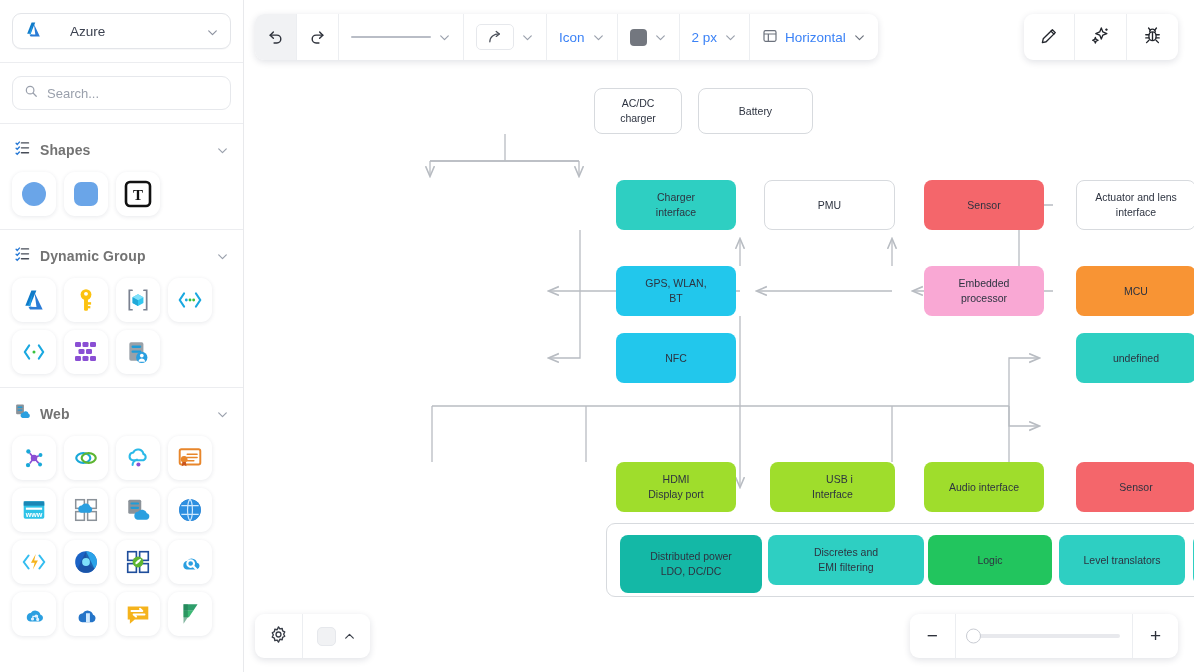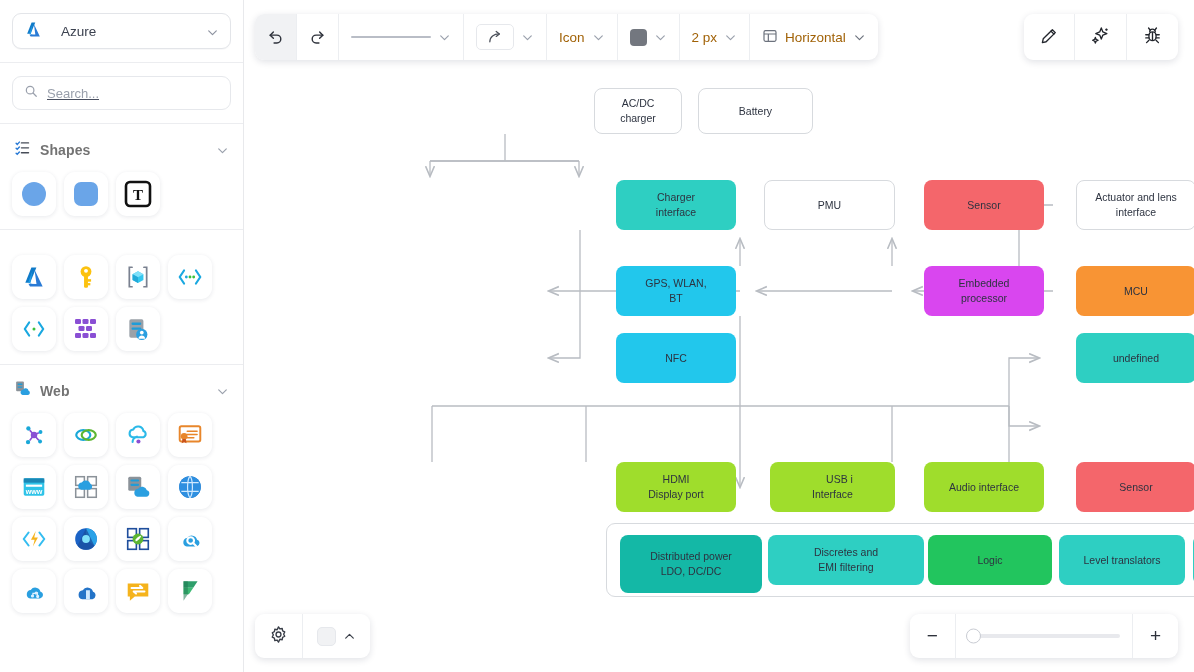--- a/index.html
+++ b/index.html
@@ -18,32 +18,32 @@
     border-right: 1px solid #e8e9ec;
     display: flex; flex-direction: column;
     overflow: hidden;
   }
   .side-block { padding: 13px 12px; }
   .side-sep { border-bottom: 1px solid #ecedf0; }
 
   .lib-select {
     height: 36px; border: 1px solid #e3e5e9; border-radius: 9px;
     background: #fff; display: flex; align-items: center;
-    padding: 0 11px; gap: 18px; cursor: pointer;
+    padding: 0 11px; gap: 27px; cursor: pointer;
     box-shadow: 0 1px 1px rgba(20,30,60,.03);
   }
   .lib-select .lbl { font-size: 13.5px; color: #3c4250; flex: 1; }
 
   .search-box {
     height: 34px; border: 1px solid #e6e8ec; border-radius: 9px;
     background: #fff; display: flex; align-items: center; padding: 0 11px; gap: 9px;
   }
   .search-box input {
     border: 0; outline: 0; font-size: 13px; color: #4a5060;
-    font-family: "Liberation Sans", sans-serif; background: transparent; width: 100%; text-decoration: underline;
+    font-family: "Liberation Sans", sans-serif; background: transparent; width: 100%;
   }
   .search-box input::placeholder { color: #9aa0ac; }
 
   .sec-head { display: flex; align-items: center; gap: 9px; padding: 2px 2px 0 2px; }
   .sec-head .title { font-size: 14px; font-weight: bold; color: #737373; flex: 1; letter-spacing: .1px;}
   .chev { width: 13px; height: 13px; flex: none; }
 
   .tile-grid { display: flex; flex-wrap: wrap; gap: 8px; margin-top: 12px; }
   .tile {
     width: 44px; height: 44px; border-radius: 11px; background: #fff;
@@ -64,21 +64,21 @@
     position: absolute; left: 11px; top: 14px; height: 46px;
     display: flex; align-items: stretch;
     background: #fff; border-radius: 9px;
     box-shadow: 0 2px 7px rgba(20,30,60,.13);
     overflow: hidden;
   }
   .tb-item {
     display: flex; align-items: center; justify-content: center;
     gap: 7px; padding: 0 12px; cursor: pointer;
     border-right: 1px solid #eceef1;
-    font-size: 13.5px; color: #a16207; white-space: nowrap;
+    font-size: 13.5px; color: #3b82f6; white-space: nowrap;
   }
   .tb-item:last-child { border-right: 0; }
   .tb-item.active { background: #f1f2f4; }
   .tb-line { width: 80px; height: 2px; background: #b9bdc6; border-radius: 2px; }
   .tb-swatch { width: 17px; height: 17px; border-radius: 4px; background: #73777f; }
   .tb-arrowbox { width: 38px; height: 26px; border: 1px solid #e6e8ec; border-radius: 5px;
                  display:flex; align-items:center; justify-content:center; }
 
   #toolbar-right {
     position: absolute; right: 16px; top: 14px; height: 46px;
@@ -188,20 +188,36 @@
         <div class="tile">
           <svg width="28" height="28" viewBox="0 0 28 28">
               <rect x="2" y="2" width="24" height="24" rx="4" fill="none" stroke="#111" stroke-width="2.6"></rect>
               <text x="14" y="20" font-family="Liberation Serif, serif" font-size="15" font-weight="bold" text-anchor="middle" fill="#111">T</text>
             </svg>
         </div>
       </div>
     </div>
 
     <div class="side-block side-sep">
+      <div class="sec-head">
+        <span>
+          <svg width="17" height="17" viewBox="0 0 24 24" fill="none" stroke="#2a7bd6" stroke-width="2" stroke-linecap="round">
+              <path d="M3 6l1.6 1.6L7.6 4.4"></path>
+              <path d="M3 13l1.6 1.6L7.6 11.4"></path>
+              <path d="M3 20l1.6 1.6L7.6 18.4"></path>
+              <path stroke="#474c58" d="M10.5 5.5h10M10.5 12.5h10M10.5 19.5h10"></path>
+            </svg>
+        </span>
+        <span class="title">Dynamic Group</span>
+        <span class="chev">
+          <svg width="13" height="13" viewBox="0 0 24 24" fill="none" stroke="#9aa0ac" stroke-width="2.2" stroke-linecap="round" stroke-linejoin="round">
+              <path d="M5 9l7 7 7-7"></path>
+            </svg>
+        </span>
+      </div>
       <div class="tile-grid">
         <div class="tile">
           <svg width="26" height="26" viewBox="0 0 24 24">
               <path d="M9.6 3.2 4 17.4l4.4-.1L14.2 3.2Z" fill="#0f7ac8"></path>
               <path d="M10.6 6.3 6.6 17l7.1 2.8-5.2-1.2Z" fill="#1e9de8"></path>
               <path d="M12.5 5.2 20 20.8H8.3l-1.5-2.5 7.5.1Z" fill="#2a7bd6"></path>
             </svg>
         </div>
         <div class="tile">
           <svg width="26" height="26" viewBox="0 0 24 24">
@@ -475,21 +491,21 @@
             <span style="white-space: pre-line;">Sensor</span>
           </div>
           <div class="node plain" style="left: 832px; top: 180px; width: 120px; height: 50px;">
             <span style="white-space: pre-line;">Actuator and lens
 interface</span>
           </div>
           <div class="node" style="left: 372px; top: 266px; width: 120px; height: 50px; background: rgb(34, 199, 236);">
             <span style="white-space: pre-line;">GPS, WLAN,
 BT</span>
           </div>
-          <div class="node" style="left: 680px; top: 266px; width: 120px; height: 50px; background: #d946ef;">
+          <div class="node" style="left: 680px; top: 266px; width: 120px; height: 50px; background: #f9a8d4;">
             <span style="white-space: pre-line;">Embedded
 processor</span>
           </div>
           <div class="node" style="left: 832px; top: 266px; width: 120px; height: 50px; background: rgb(248, 148, 52);">
             <span style="white-space: pre-line;">MCU</span>
           </div>
           <div class="node" style="left: 372px; top: 333px; width: 120px; height: 50px; background: rgb(34, 199, 236);">
             <span style="white-space: pre-line; text-align: right;">NFC</span>
           </div>
           <div class="node" style="left: 832px; top: 333px; width: 120px; height: 50px; background: rgb(46, 207, 194);">

